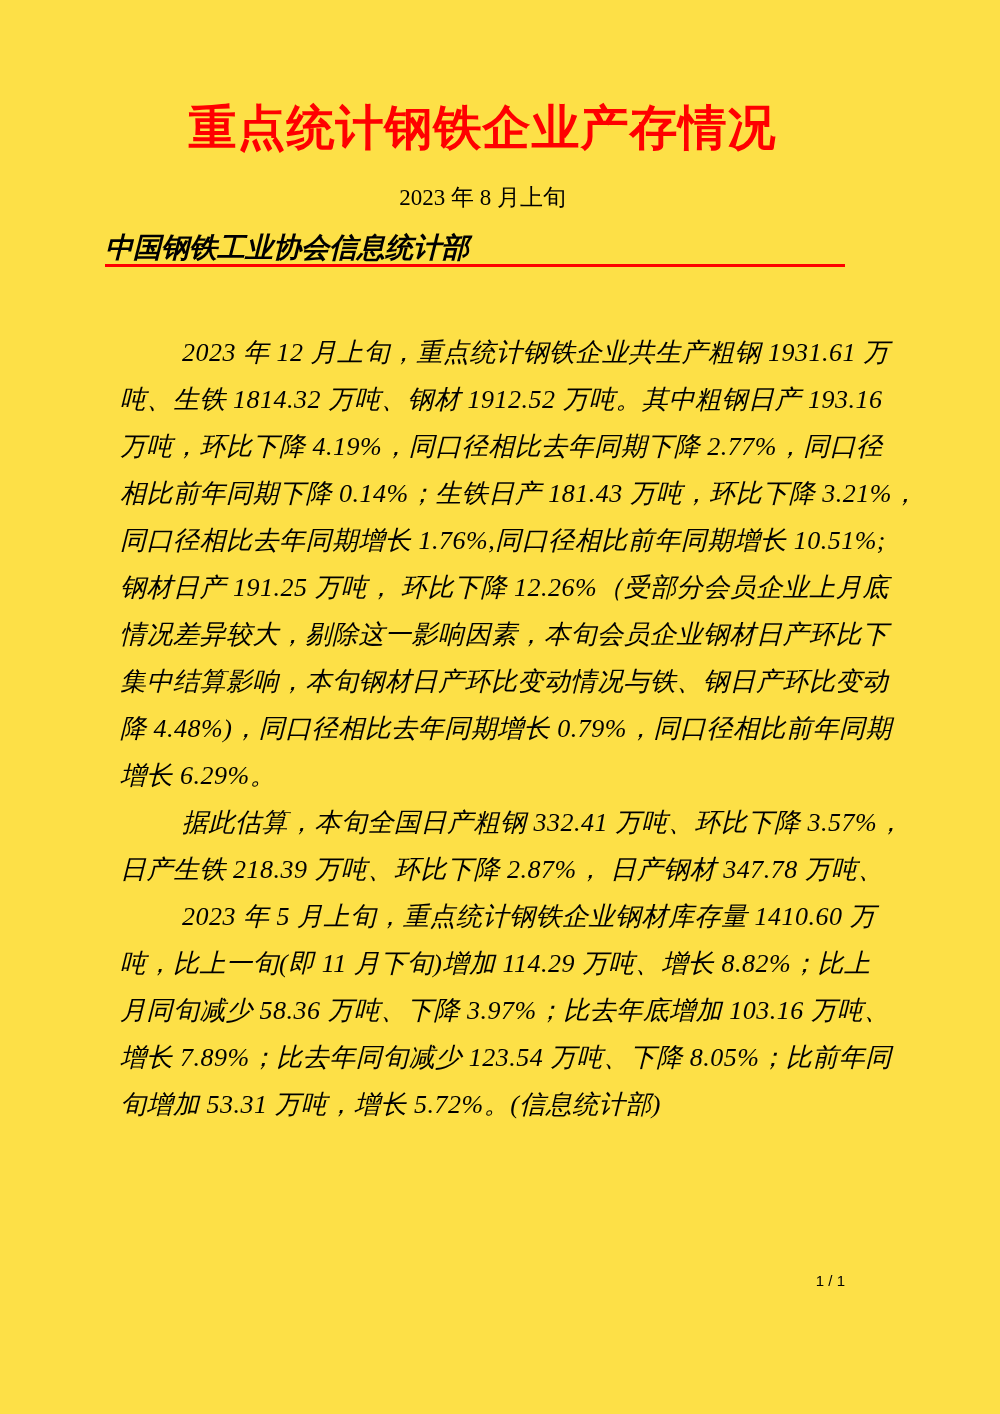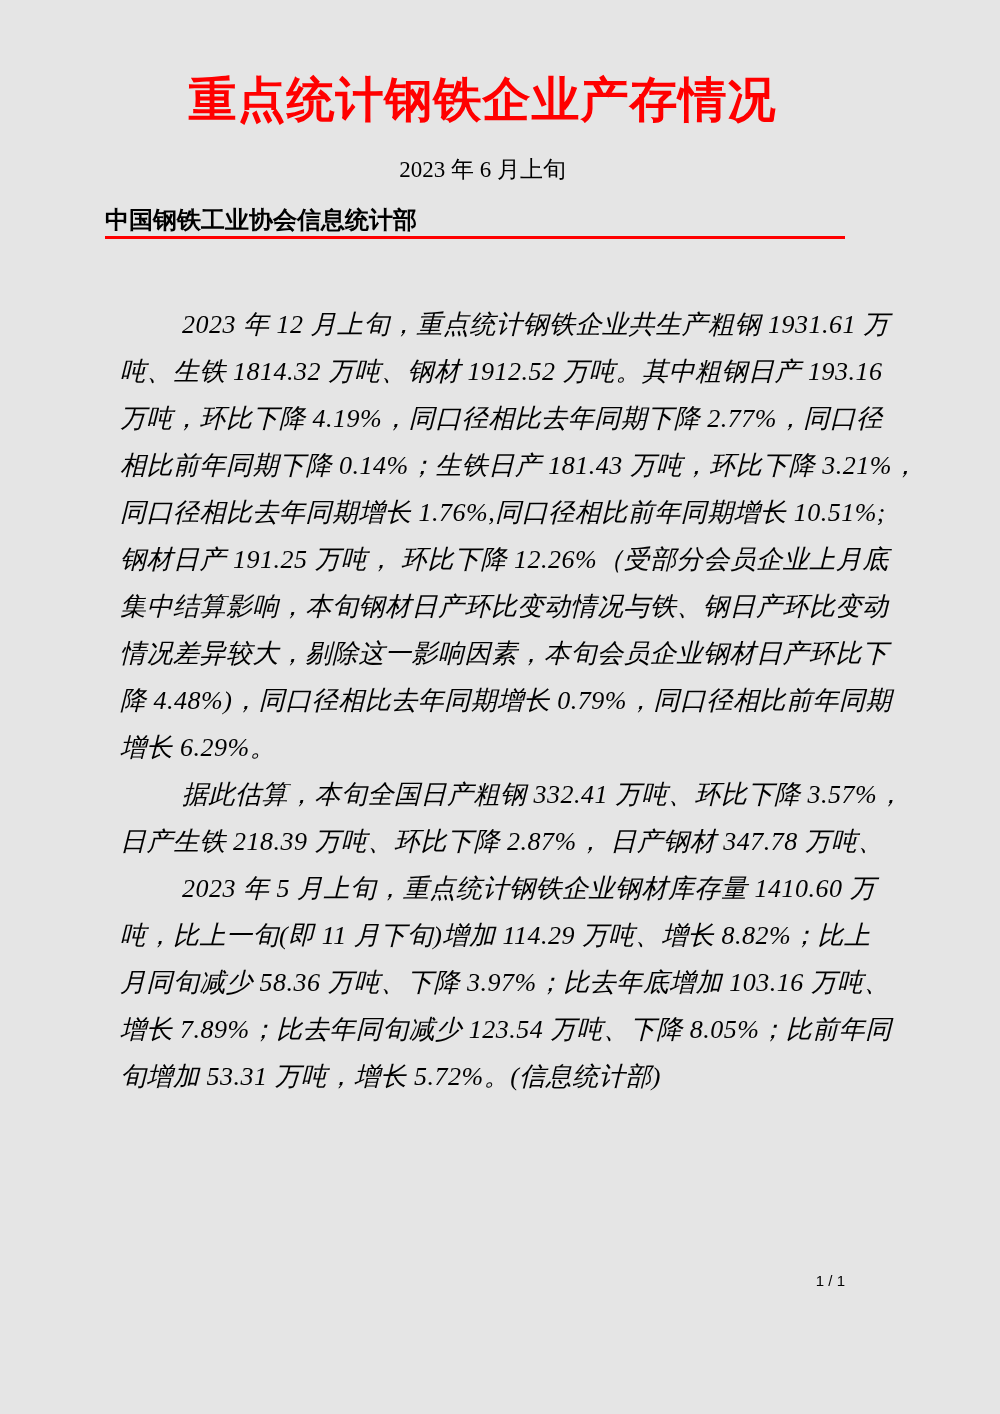--- a/index.html
+++ b/index.html
@@ -4,26 +4,26 @@
 <style>
   html, body {
     margin: 0;
     padding: 0;
     background: #ffffff;
   }
   .page {
     position: relative;
     width: 1000px;
     height: 1414px;
-    background: #e5e5e5;
+    background: #fde047;
     color: #000000;
     font-family: "Liberation Serif", "DejaVu Serif", serif;
     overflow: hidden;
     box-sizing: border-box;
-    padding-top: 72px;
+    padding-top: 100px;
   }
   .content {
     width: 725px;
     margin-left: 120px;
   }
   .doc-title {
     margin: 0;
     width: 725px;
     text-align: center;
     font-family: "Liberation Sans", "DejaVu Sans", sans-serif;
@@ -40,24 +40,25 @@
     font-size: 23px;
     line-height: 28px;
     color: #000000;
   }
   .dept-block {
     margin-left: -15px;
     width: 740px;
     margin-top: 22px;
   }
   .dept-name {
-    font-size: 24px;
+    font-size: 28px;
     line-height: 28px;
     font-weight: bold;
     color: #000000;
+    font-style: italic;
   }
   .red-rule {
     margin-top: 2px;
     width: 740px;
     height: 3px;
     background: #ff0000;
   }
   .doc-body {
     margin-top: 62px;
     width: 725px;
@@ -90,36 +91,36 @@
     color: #000000;
   }
 </style>
 </head>
 <body>
 
 <div class="page">
   <div class="content">
     <h1 class="doc-title">重点统计钢铁企业产存情况</h1>
 
-    <div class="doc-subtitle">2023 年 6 月上旬</div>
+    <div class="doc-subtitle">2023 年 8 月上旬</div>
 
     <div class="dept-block">
       <div class="dept-name">中国钢铁工业协会信息统计部</div>
       <div class="red-rule"></div>
     </div>
 
     <div class="doc-body" id="doc-body">
         <div class="line para-first">2023 年 12 月上旬，重点统计钢铁企业共生产粗钢 1931.61 万</div>
         <div class="line">吨、生铁 1814.32 万吨、钢材 1912.52 万吨。其中粗钢日产 193.16</div>
         <div class="line">万吨，环比下降 4.19%，同口径相比去年同期下降 2.77%，同口径</div>
         <div class="line">相比前年同期下降 0.14%；生铁日产 181.43 万吨，环比下降 3.21%，</div>
         <div class="line">同口径相比去年同期增长 1.76%,同口径相比前年同期增长 10.51%;</div>
         <div class="line">钢材日产 191.25 万吨， 环比下降 12.26%（受部分会员企业上月底</div>
+        <div class="line">情况差异较大，剔除这一影响因素，本旬会员企业钢材日产环比下</div>
         <div class="line">集中结算影响，本旬钢材日产环比变动情况与铁、钢日产环比变动</div>
-        <div class="line">情况差异较大，剔除这一影响因素，本旬会员企业钢材日产环比下</div>
         <div class="line">降 4.48%)，同口径相比去年同期增长 0.79%，同口径相比前年同期</div>
         <div class="line para-last">增长 6.29%。</div>
         <div class="line para-first">据此估算，本旬全国日产粗钢 332.41 万吨、环比下降 3.57%，</div>
         <div class="line">日产生铁 218.39 万吨、环比下降 2.87%， 日产钢材 347.78 万吨、</div>
         <div class="line para-first">2023 年 5 月上旬，重点统计钢铁企业钢材库存量 1410.60 万</div>
         <div class="line">吨，比上一旬(即 11 月下旬)增加 114.29 万吨、增长 8.82%；比上</div>
         <div class="line">月同旬减少 58.36 万吨、下降 3.97%；比去年底增加 103.16 万吨、</div>
         <div class="line">增长 7.89%；比去年同旬减少 123.54 万吨、下降 8.05%；比前年同</div>
         <div class="line para-last">旬增加 53.31 万吨，增长 5.72%。(信息统计部)</div>
       </div>

